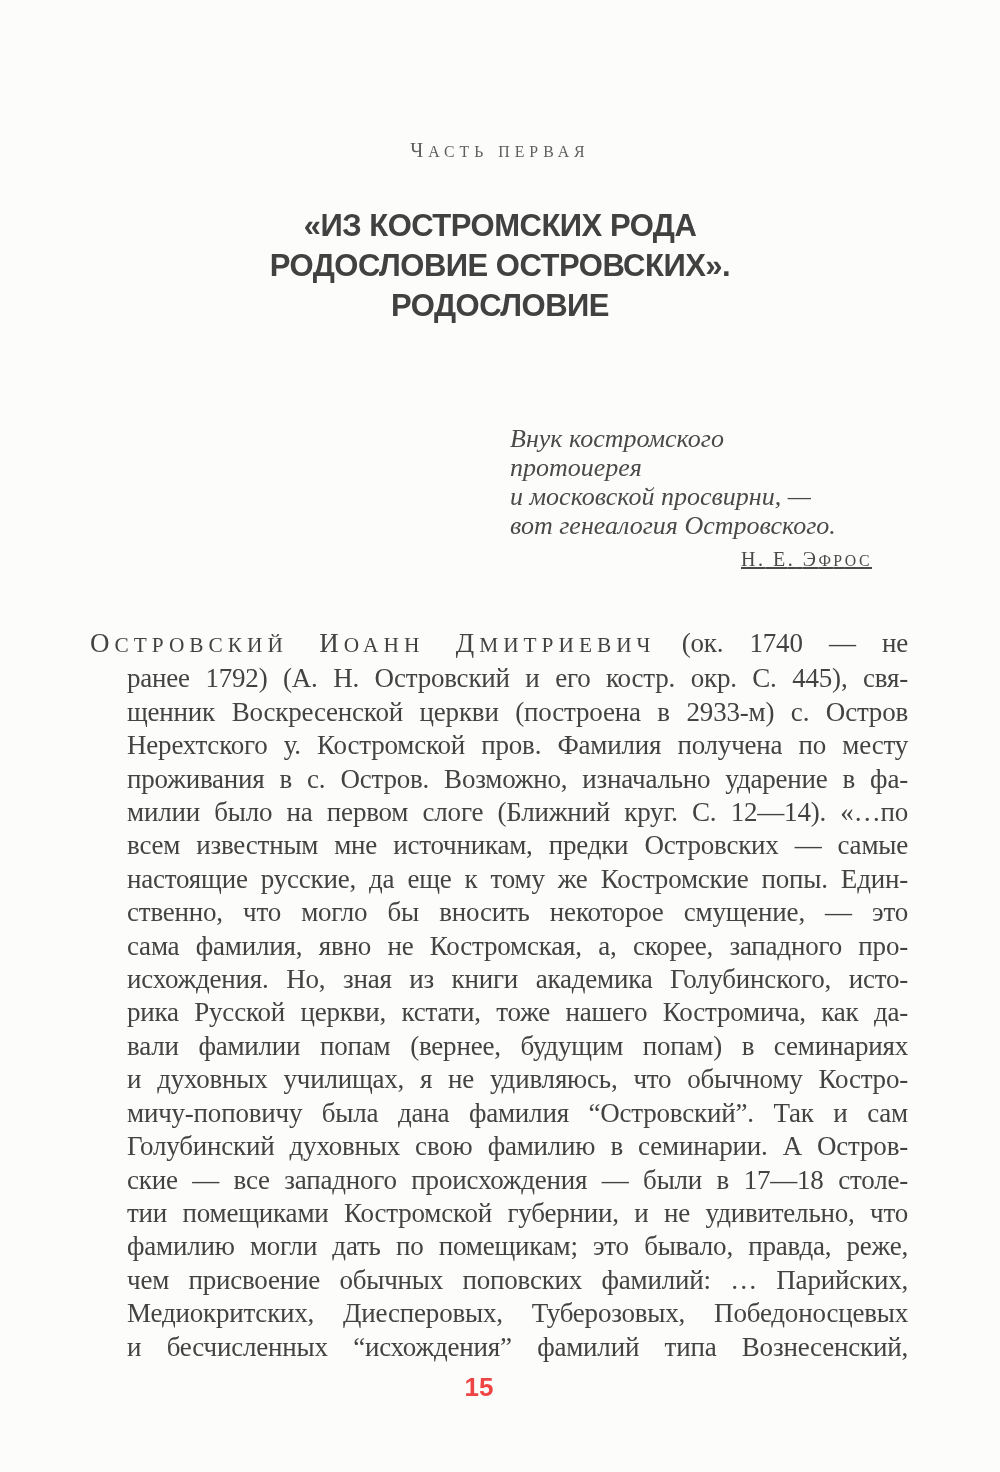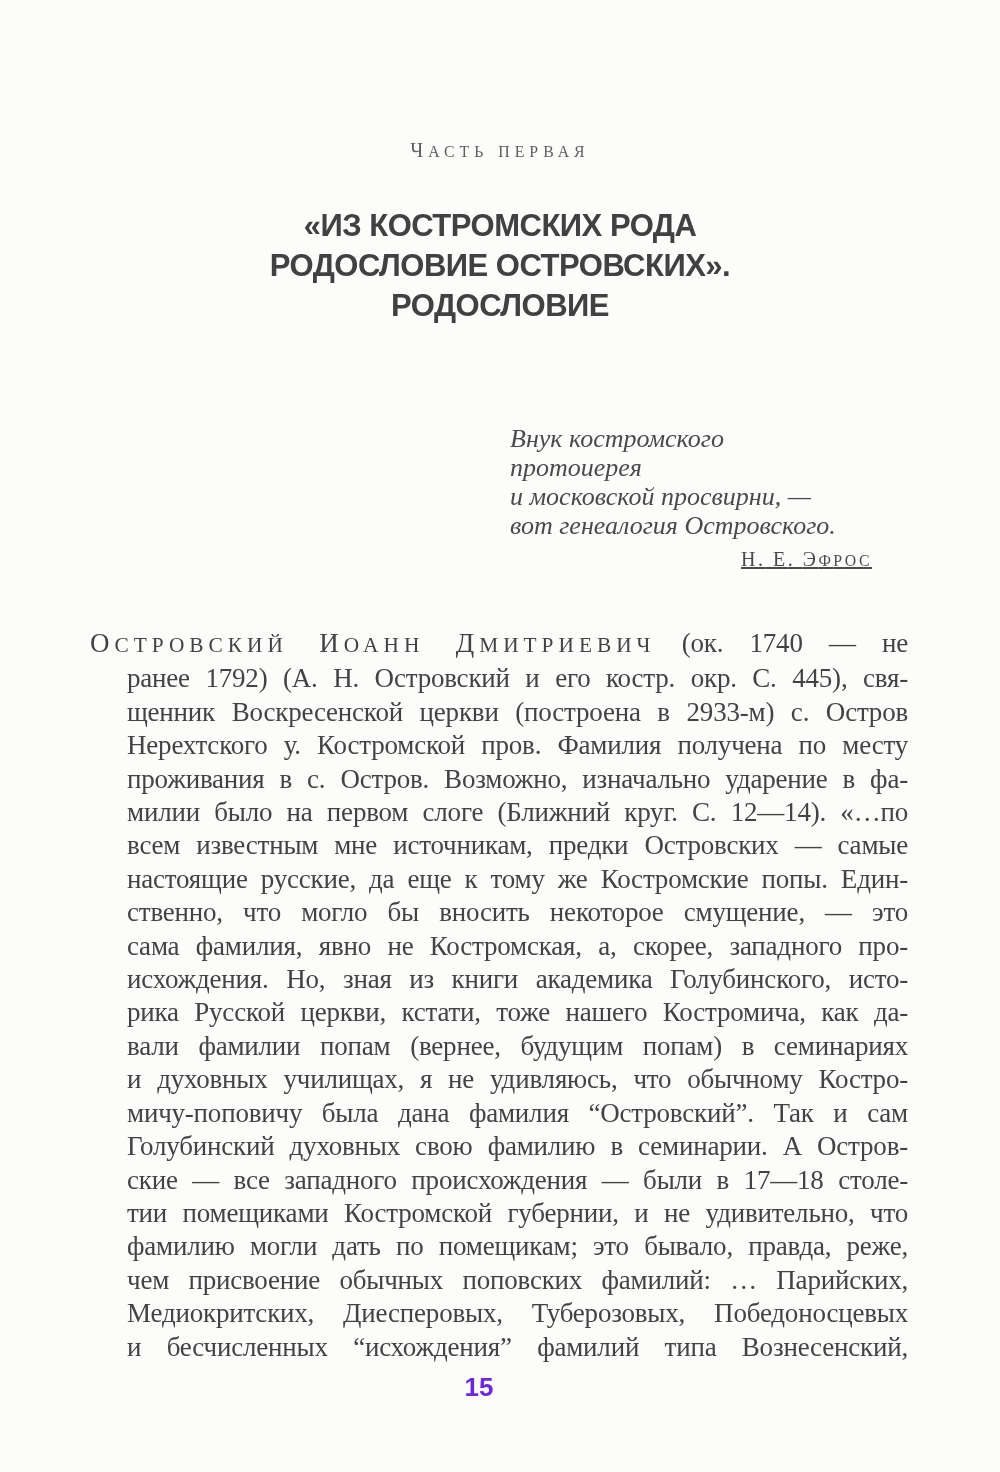--- a/index.html
+++ b/index.html
@@ -79,21 +79,21 @@
   
   .page-number {
     position: absolute;
     top: 1372px; left: 0; width: 100%;
     box-sizing: border-box;
     padding-right: 42px;
     text-align: center;
     font-family: "Liberation Sans", sans-serif;
     font-weight: 700;
     font-size: 26px;
-    color: #6d28d9;
+    color: #ef4444;
   }
 </style>
 </head>
 <body>
 
 <div class="page">
 
   <div class="part-heading"><span class="sc-big">Ч</span><span class="sc-small">А</span><span class="sc-small">С</span><span class="sc-small">Т</span><span class="sc-small">Ь</span> <span class="sc-small">П</span><span class="sc-small">Е</span><span class="sc-small">Р</span><span class="sc-small">В</span><span class="sc-small">А</span><span class="sc-small">Я</span></div>
 
   <div class="chapter-title">

